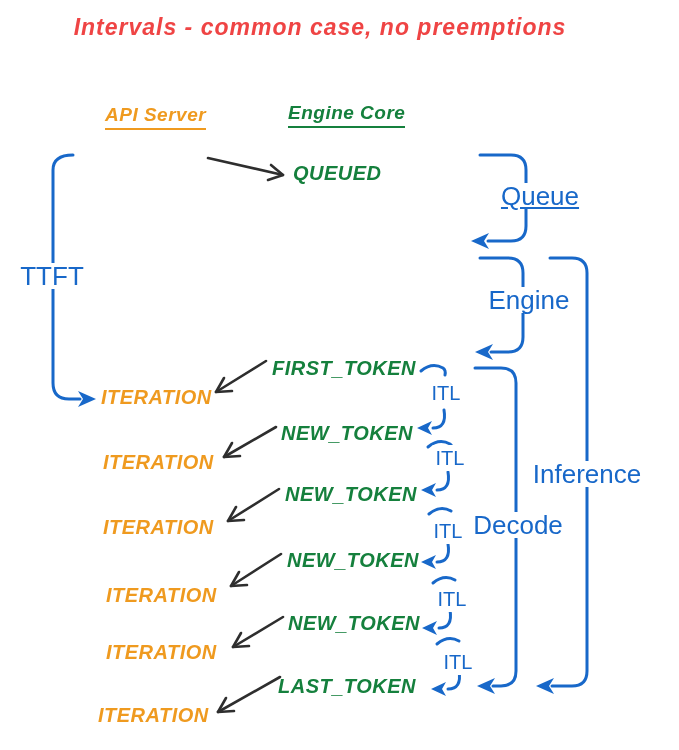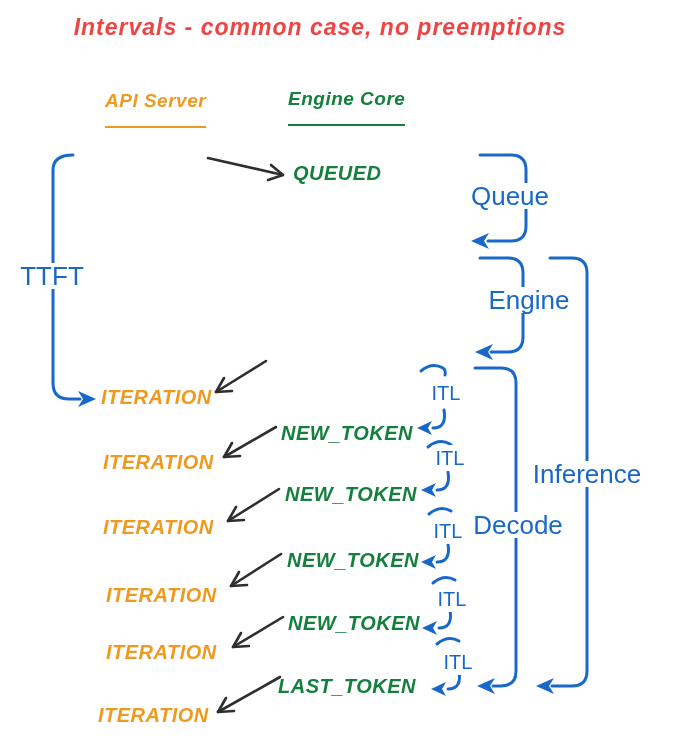--- a/index.html
+++ b/index.html
@@ -6,21 +6,21 @@
   #stage{
     position:relative;width:679px;height:750px;background:#ffffff;
     font-family:"Liberation Sans",sans-serif;overflow:hidden;
   }
   .title{
     position:absolute;left:30px;top:14px;width:580px;text-align:center;
     font:italic bold 23px "Liberation Sans",sans-serif;color:#ef4444;letter-spacing:1px;
   }
   .hdr{
     position:absolute;font:italic bold 19px "Liberation Sans",sans-serif;
-    padding-bottom:14px;border-bottom:2.5px solid;white-space:nowrap;letter-spacing:0.5px;
+    padding-bottom:2px;border-bottom:2.5px solid;white-space:nowrap;letter-spacing:0.5px;margin-top:14px;
   }
   .ev{
     position:absolute;font:italic bold 20px "Liberation Sans",sans-serif;
     white-space:nowrap;letter-spacing:0.5px;line-height:22px;
   }
   .orange{color:#ef9a1f;}
   .red{color:#15803d;}
   .iv{
     position:absolute;transform:translate(-50%,-50%);
     font:26px "Liberation Sans",sans-serif;color:#1868c9;
@@ -123,34 +123,35 @@
       <path class="blue-head" d="M431,689 L446,682 L442,689 L446,696 Z"></path>
     </g>
   </svg>
 
   <div class="title">Intervals - common case, no preemptions</div>
 
   <div class="hdr orange" style="left:105px;top:90px;">API Server</div>
   <div class="hdr red" style="left:288px;top:88px;">Engine Core</div>
 
   <div class="ev red" style="left:293px;top:162px;">QUEUED</div>
+  <div class="ev red" style="left:272px;top:357px;">FIRST_TOKEN</div>
   <div class="ev orange" style="left:101px;top:386px;">ITERATION</div>
   <div class="ev red" style="left:281px;top:422px;">NEW_TOKEN</div>
   <div class="ev orange" style="left:103px;top:451px;">ITERATION</div>
   <div class="ev red" style="left:285px;top:483px;">NEW_TOKEN</div>
   <div class="ev orange" style="left:103px;top:516px;">ITERATION</div>
   <div class="ev red" style="left:287px;top:549px;">NEW_TOKEN</div>
   <div class="ev orange" style="left:106px;top:584px;">ITERATION</div>
   <div class="ev red" style="left:288px;top:612px;">NEW_TOKEN</div>
   <div class="ev orange" style="left:106px;top:641px;">ITERATION</div>
   <div class="ev red" style="left:278px;top:675px;">LAST_TOKEN</div>
   <div class="ev orange" style="left:98px;top:704px;">ITERATION</div>
 
   <div class="iv" style="left:52px;top:276px;">TTFT</div>
-  <div class="iv" style="left:510px;top:196px;">Queue</div>
+  <div class="iv" style="left:540px;top:196px;text-decoration:underline;">Queue</div>
   <div class="iv" style="left:529px;top:300px;">Engine</div>
   <div class="iv small" style="left:446px;top:393px;">ITL</div>
   <div class="iv small" style="left:450px;top:458px;">ITL</div>
   <div class="iv small" style="left:448px;top:531px;">ITL</div>
   <div class="iv small" style="left:452px;top:599px;">ITL</div>
   <div class="iv small" style="left:458px;top:662px;">ITL</div>
   <div class="iv" style="left:518px;top:525px;">Decode</div>
   <div class="iv" style="left:587px;top:474px;">Inference</div>
 
 </div>

